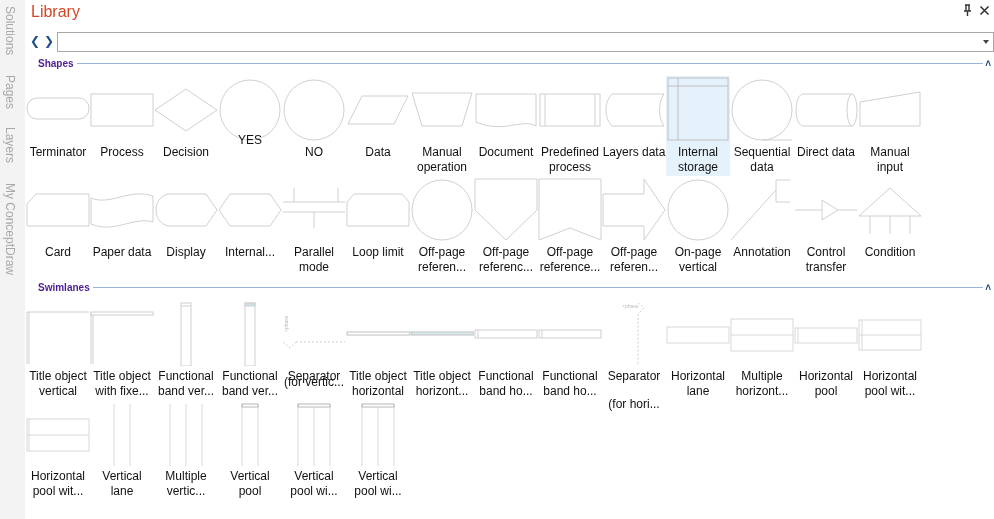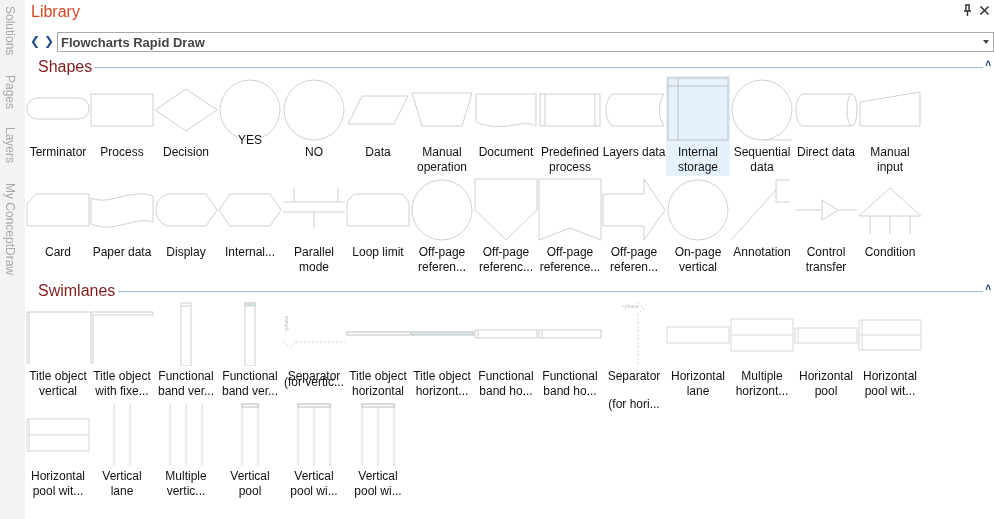--- a/index.html
+++ b/index.html
@@ -14,21 +14,21 @@
   .hdr-icons span { cursor: pointer; line-height: 14px; }
 
   .nav { position: absolute; left: 30px; top: 34px; display: flex; gap: 4px; font-size: 12px; color: #1e4e8c; font-weight: bold; }
   .nav span { cursor: pointer; }
 
   .combo { position: absolute; left: 57px; top: 32px; width: 937px; height: 20px; border: 1px solid #a8a8a8; background: #fff; display: flex; align-items: center; padding-left: 3px; }
   .combo-text { font-size: 13px; font-weight: bold; color: #444; }
   .combo-arrow { position: absolute; right: 4px; top: 7px; width: 0; height: 0; border-left: 3px solid transparent; border-right: 3px solid transparent; border-top: 4px solid #444; }
 
   .section-hdr { position: absolute; left: 38px; display: flex; align-items: center; width: 945px; }
-  .section-label { font-size: 16px; color: #7f1d1d; padding-right: 3px; }
+  .section-label { font-size: 10px; color: #4c1d95; padding-right: 3px; font-weight: bold; }
   .section-line { flex: 1; height: 1px; background: #9cb3d8; }
   .collapse { position: absolute; right: -8px; top: 0px; font-size: 10px; color: #1e3d7b; cursor: pointer; font-weight: bold; }
 
   .item { position: absolute; width: 64px; cursor: pointer; }
   .item.selected { background: #e5f1fb; }
   .item svg { position: absolute; left: 0; top: 0; }
   .item .lbl { position: absolute; left: -4px; width: 72px; text-align: center; font-size: 12px; line-height: 15px; color: #111; }
 </style>
 </head>
 <body>
@@ -52,21 +52,20 @@
         <path d="M1.5 2.5l8 8M9.5 2.5l-8 8" stroke="#333" stroke-width="1.6"></path>
       </svg>
   </span>
 </div>
 
 <div class="nav">
   <span>❮</span>
   <span>❯</span>
 </div>
 <div class="combo">
-  <span class="combo-text">Flowcharts Rapid Draw</span>
   <span class="combo-arrow"></span>
 </div>
 
 <div class="section-hdr" style="top:58px">
   <span class="section-label">Shapes</span>
   <span class="section-line"></span>
   <span class="collapse">˄</span>
 </div>
 
 <div class="item" style="left:26px;top:78px;height:72px">

